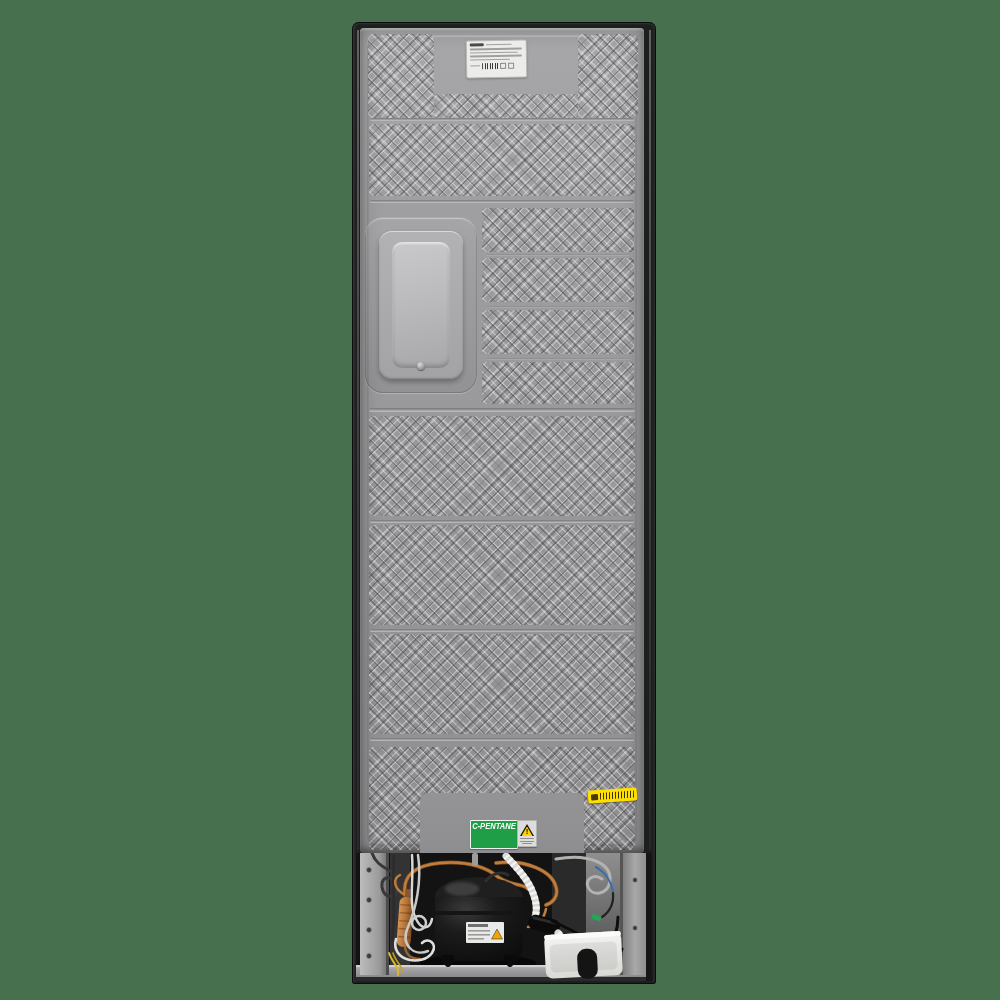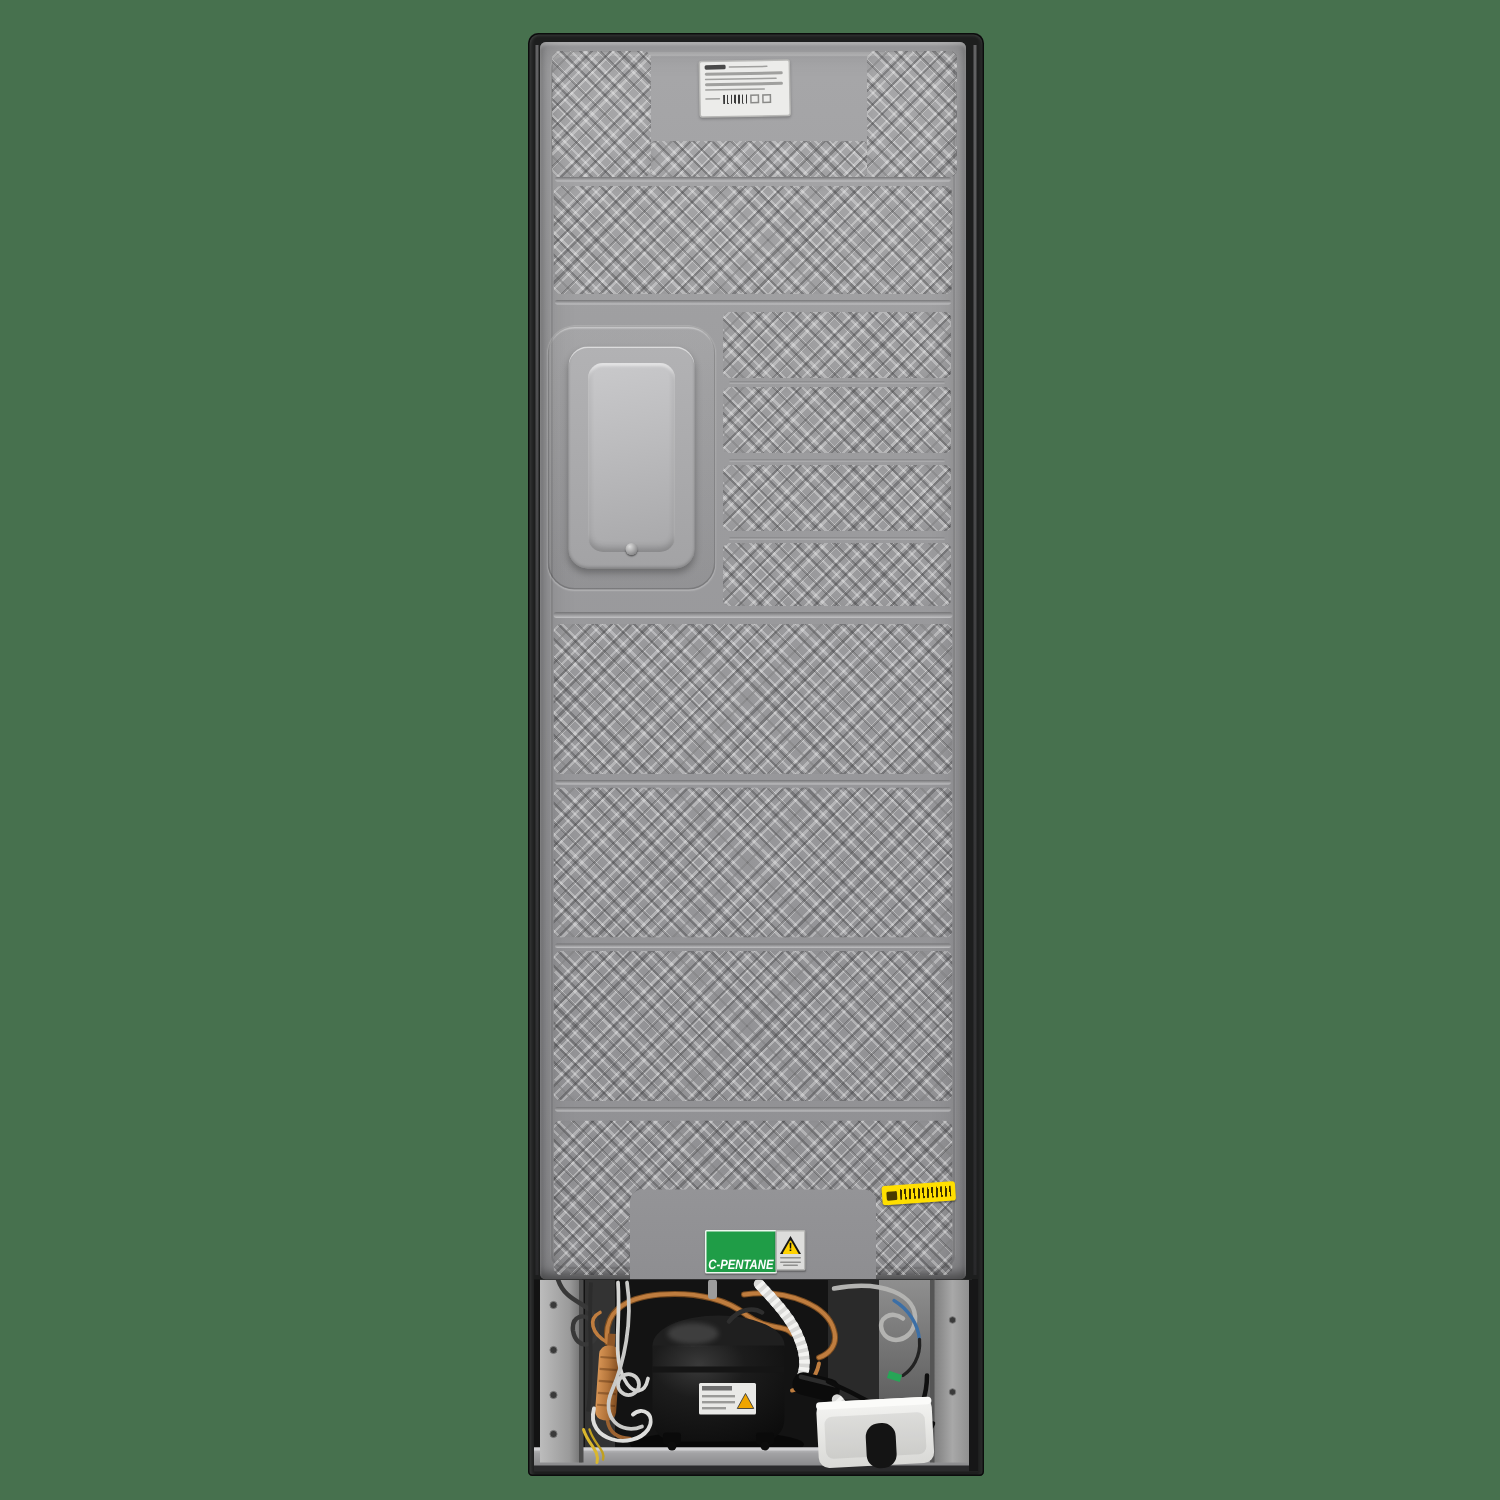--- a/index.html
+++ b/index.html
@@ -89,21 +89,21 @@
     height:6px;width:16px;margin-top:1px;
     background:repeating-linear-gradient(90deg,#3a3a3a 0 1px,transparent 1px 2.5px);
   }
   .micro-box{width:4px;height:4px;border:0.5px solid #8a8a88;}
 
   
   .cpentane{
     position:absolute;left:110px;top:792px;width:46px;height:27px;
     background:var(--refrigerant-green,#1f9d47);
     border:1px solid #eef7ef;border-radius:1px;
-    display:flex;align-items:flex-end;justify-content:center;
+    display:flex;align-items:flex-start;justify-content:center;
     box-shadow:0 1px 1px rgba(0,0,0,.3);
   }
   .cpentane span{
     color:#fff;font-weight:bold;font-style:italic;font-size:9px;letter-spacing:0;
     transform:scaleX(.84);white-space:nowrap;
   }
   .warn-sticker{
     position:absolute;left:157px;top:792px;width:20px;height:27px;
     background:#dddddb;border:1px solid #b5b5b3;border-radius:1px;
     box-shadow:0 1px 1px rgba(0,0,0,.3);

